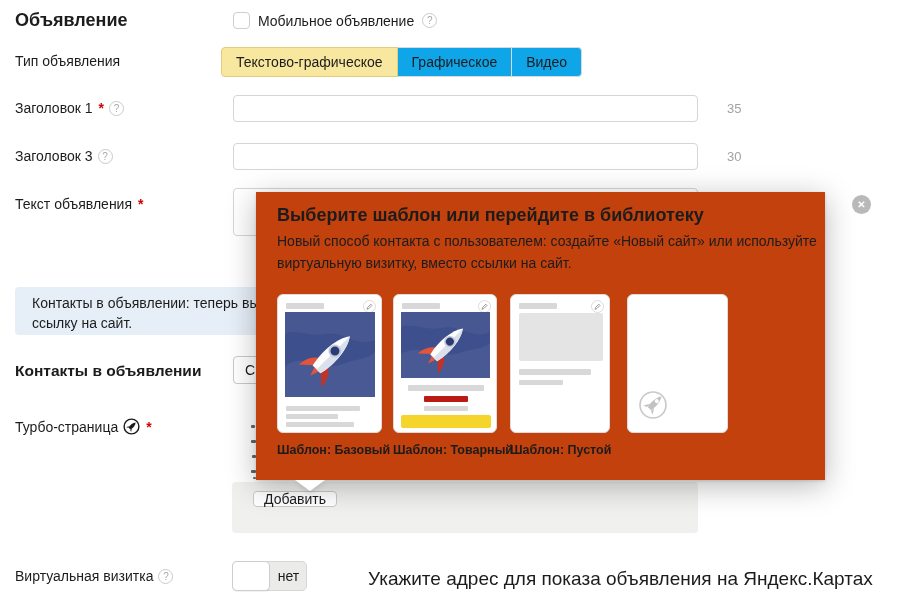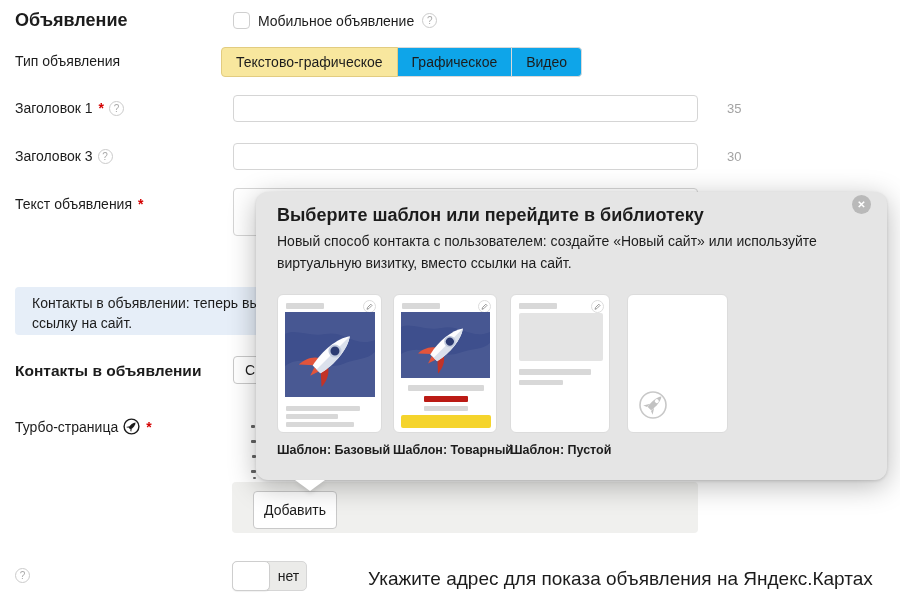--- a/index.html
+++ b/index.html
@@ -42,21 +42,21 @@
   .frag { background:#4a4a4a; border-radius:1px; opacity:.85; }
 
   .toggle { left:232px; top:561px; width:75px; height:30px; background:#ebebe9;
             border:1px solid #d6d6d6; border-radius:5px; cursor:pointer; }
   .toggle .thumb { position:absolute; left:-1px; top:-1px; width:38px; height:30px; background:#fff;
                    border:1px solid #cecece; border-radius:5px; box-shadow:0 1px 1px rgba(0,0,0,.06); }
   .toggle .t-lbl { position:absolute; left:37px; top:0; width:37px; height:28px; display:flex;
                    align-items:center; justify-content:center; font-size:14px; }
 
   
-  .popup { left:256px; top:192px; width:631px; height:288px; background:#e5e5e5; border-radius:12px;
+  .popup { left:256px; top:192px; width:569px; height:288px; background:#c2410c; border-radius:0;
            box-shadow:0 6px 28px rgba(0,0,0,.28), 0 1px 3px rgba(0,0,0,.14); z-index:20; }
   .popup-pointer { position:absolute; left:39px; bottom:-11px; width:0; height:0;
                    border-left:15px solid transparent; border-right:15px solid transparent;
                    border-top:11px solid #fff;
                    filter:drop-shadow(0 3px 2px rgba(0,0,0,.10)); }
   .close { position:absolute; left:596px; top:3px; width:19px; height:19px; border-radius:50%;
            background:#b9b9b9; display:flex; align-items:center; justify-content:center;
            color:#fff; font-size:10px; font-weight:700; cursor:pointer; }
   .close::before { content:"✕"; }
   .p-title { position:absolute; left:21px; top:13px; font-size:18px; font-weight:700; }
@@ -132,23 +132,24 @@
     <span class="req">*</span>
   </div>
 
   <div class="abs frag" style="left:251px; top:425px; width:4px; height:3px;"></div>
   <div class="abs frag" style="left:251px; top:440px; width:5px; height:3px;"></div>
   <div class="abs frag" style="left:252px; top:455px; width:4px; height:3px;"></div>
   <div class="abs frag" style="left:251px; top:470px; width:5px; height:3px;"></div>
   <div class="abs frag" style="left:253px; top:477px; width:3px; height:2px;"></div>
 
   <div class="abs panel"></div>
-  <div class="abs btn" style="left:253px; top:491px; width:84px; height:38px; justify-content:center;">Добавить</div>
+  <div class="abs btn" style="left:253px; top:491px; width:84px; height:16px; justify-content:center;">Добавить</div>
 
   <div class="abs lbl" style="left:15px; top:568px;">
+    <span>Виртуальная визитка</span>
     <span class="help"></span>
   </div>
   <div class="abs toggle">
     <span class="thumb"></span>
     <span class="t-lbl">нет</span>
   </div>
   <div class="abs" style="left:320px; top:568px; font-size:19px;margin-left:48px;">Укажите адрес для показа объявления на Яндекс.Картах</div>
 
   <div class="abs popup">
     <span class="popup-pointer"></span>

